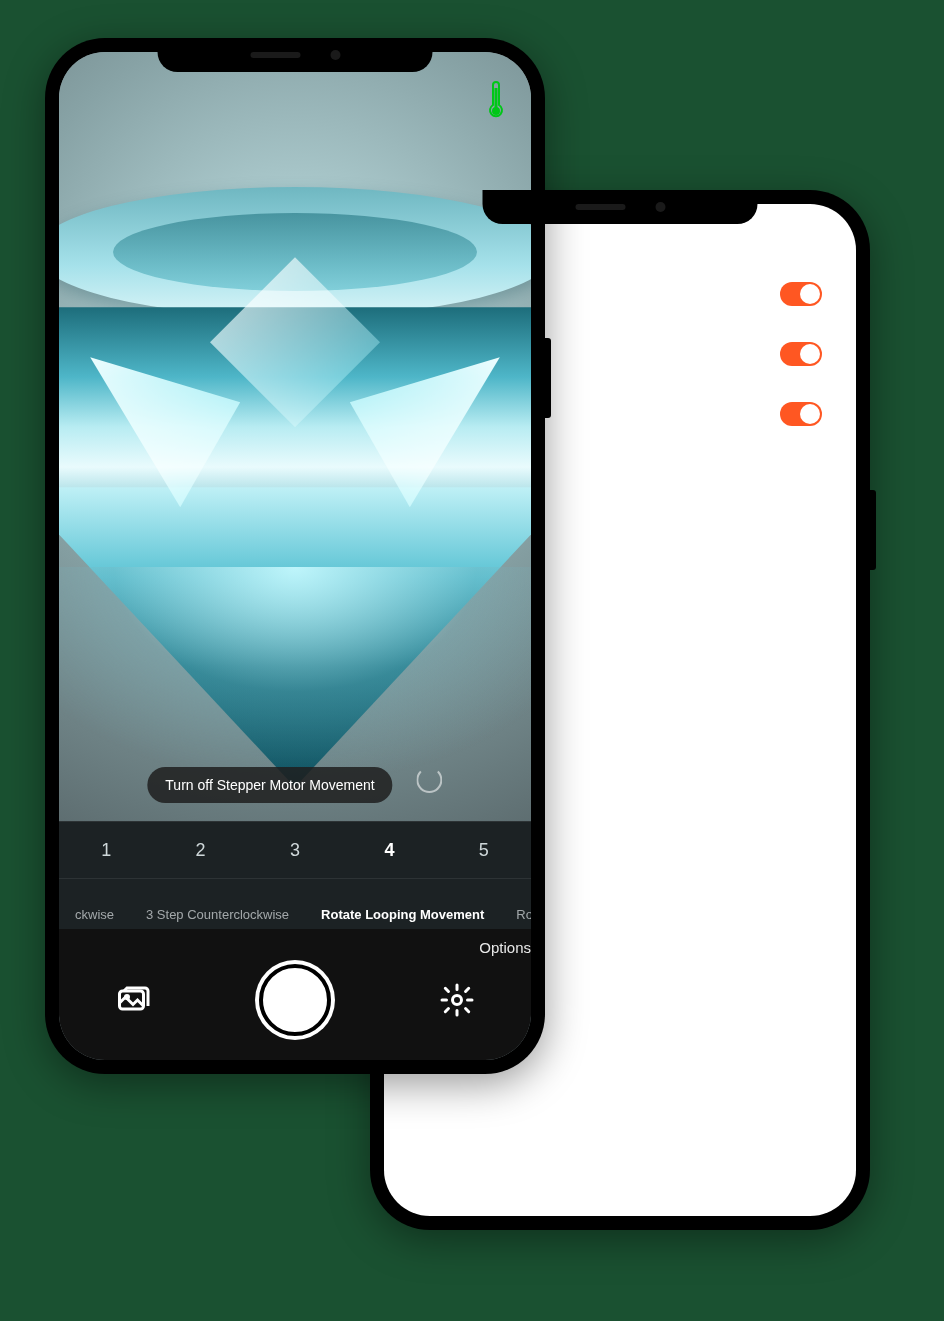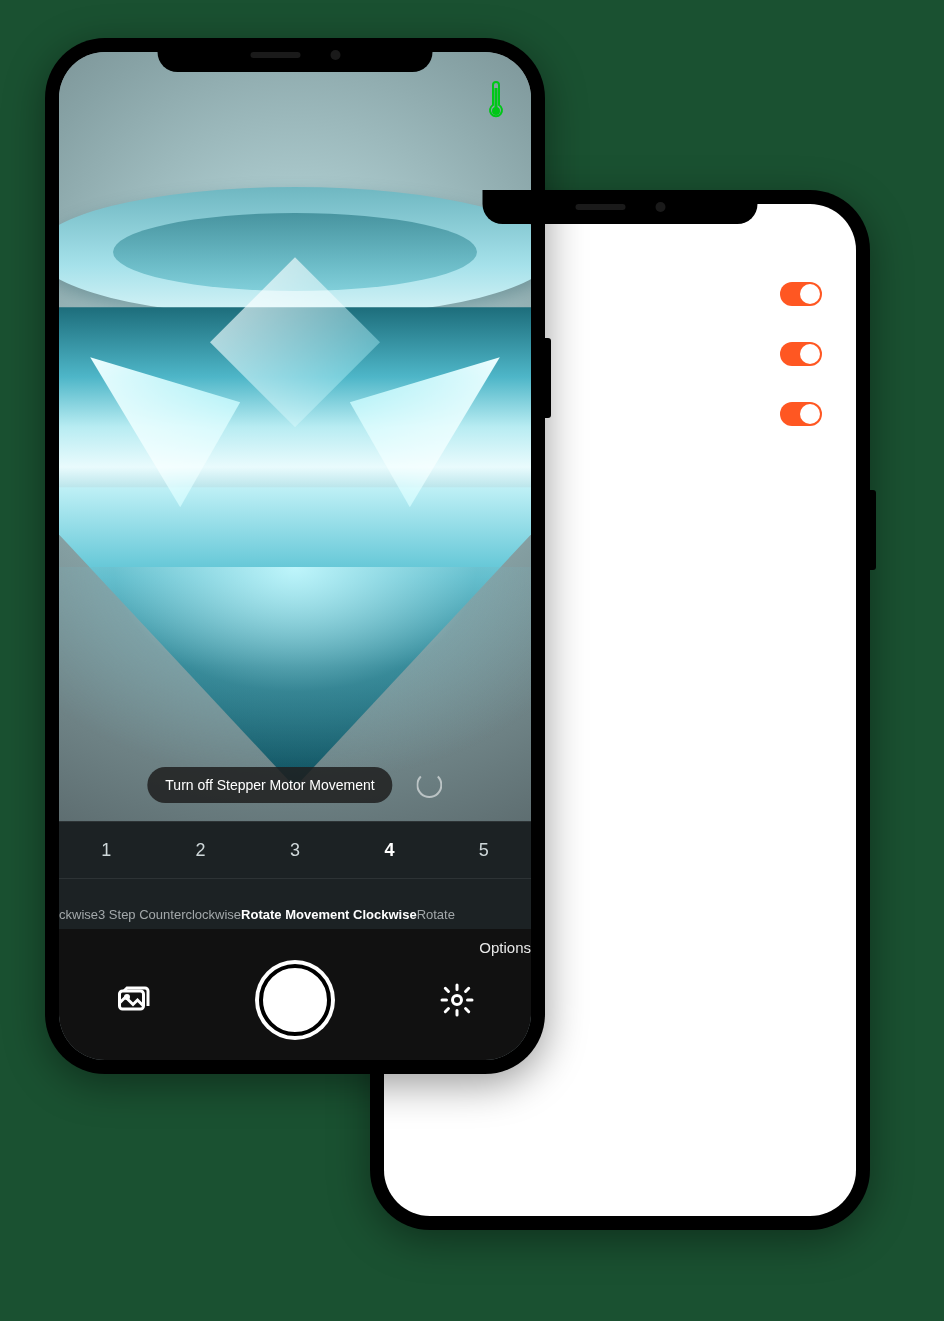--- a/index.html
+++ b/index.html
@@ -36,32 +36,32 @@
     .table-top::after { content:""; position:absolute; left:50%; top:50%; transform:translate(-50%,-50%); width:70%; height:60%; background:linear-gradient(180deg,#2f7f8b,#67c3d0); border-radius:50%; opacity:.7; }
     .girdle { position:absolute; left:50%; top:120px; transform:translateX(-50%); width:620px; height:200px; background:linear-gradient(180deg,#1d6d7b 0%, #4eb6c8 35%, #b8ecf2 60%, #e9fbfd 80%, #8fd1da 100%); clip-path:polygon(0 0, 100% 0, 88% 100%, 12% 100%); }
     .pavilion { position:absolute; left:50%; top:300px; transform:translateX(-50%); width:560px; height:300px; background:linear-gradient(180deg,#bff0f6 0%, #5cc3d4 30%, #1d7a8b 60%, #0d4d5b 100%); clip-path:polygon(0 0, 100% 0, 50% 100%); }
     .facet { position:absolute; background:linear-gradient(135deg,rgba(255,255,255,.8),rgba(40,130,150,.4)); mix-blend-mode:screen; }
     .f1 { left:50%; top:70px;  transform:translateX(-50%); width:170px; height:170px; clip-path:polygon(50% 0,100% 50%,50% 100%,0 50%); }
     .f2 { left:18%; top:170px; width:150px; height:150px; clip-path:polygon(0 0,100% 30%,60% 100%); background:linear-gradient(135deg,#e6fbfe,#3da0b1); }
     .f3 { right:18%; top:170px; width:150px; height:150px; clip-path:polygon(100% 0,0 30%,40% 100%); background:linear-gradient(225deg,#e6fbfe,#3da0b1); }
     .glow { position:absolute; left:50%; bottom:-40px; transform:translateX(-50%); width:640px; height:220px; background:radial-gradient(ellipse at 50% 0%, rgba(200,250,255,.9) 0%, rgba(120,180,190,.3) 40%, rgba(0,0,0,0) 70%); pointer-events:none; }
 
     
-    .overlay-row { position:absolute; bottom:18px; left:50%; transform:translateX(-50%); display:flex; align-items:center; gap:24px; }
+    .overlay-row { position:absolute; bottom:18px; left:50%; transform:translateX(-50%); display:flex; align-items:flex-start; gap:24px; }
     .pill { background:rgba(30,30,30,.85); color:#fff; font-size:14px; font-weight:500; padding:10px 18px; border-radius:22px; white-space:nowrap; }
     .spinner { width:26px; height:26px; border:2px solid rgba(255,255,255,.55); border-top-color:transparent; border-radius:50%; }
 
     
     .nums { display:flex; height:58px; background:rgba(20,25,27,.92); border-top:1px solid rgba(255,255,255,.08); border-bottom:1px solid rgba(255,255,255,.08); }
     .nums .n { flex:1; display:flex; align-items:center; justify-content:center; color:#cfd8da; font-size:18px; }
     .nums .n.sel { color:#fff; font-weight:700; }
 
     
     .modes { display:flex; align-items:center; height:50px; background:rgba(20,25,27,.92); overflow:hidden; color:#cfd4d6; font-size:13px; white-space:nowrap; }
-    .modes span { padding:0 0; opacity:.75;margin-top:20px; }
+    .modes span { padding:0 16px; opacity:.75;margin-top:20px; }
     .modes span.sel { color:#fff; font-weight:700; opacity:1; }
 
     
     .bottom { background:#111; padding:10px 0 24px; }
     .opt-label { text-align:right; color:#e9e9e9; font-size:15px; margin-bottom:8px; }
     .controls { display:flex; align-items:center; justify-content:space-around; }
     .shutter { width:72px; height:72px; border-radius:50%; background:#fff; border:4px solid #000; box-shadow:0 0 0 4px #fff; }
     .iconbtn { width:44px; height:44px; color:#fff; display:flex; align-items:center; justify-content:center; }
     .iconbtn svg { width:36px; height:36px; stroke:#fff; fill:none; stroke-width:2; }
   </style>
@@ -126,21 +126,21 @@
     <div class="nums" id="num-row">
         <div class="n">1</div>
         <div class="n">2</div>
         <div class="n">3</div>
         <div class="n sel">4</div>
         <div class="n">5</div>
       </div>
     <div class="modes" id="mode-row">
         <span>ckwise</span>
         <span>3 Step Counterclockwise</span>
-        <span class="sel">Rotate Movement Clockwise</span>
+        <span class="sel">Rotate Looping Movement</span>
         <span>Rotate</span>
       </div>
 
     <div class="bottom">
       <div class="opt-label">Options</div>
       <div class="controls">
         <div class="iconbtn">
           <svg viewBox="0 0 24 24">
               <rect x="3" y="6" width="16" height="12" rx="2"></rect>
               <path d="M3 14l4-4 5 5 3-3 4 4"></path>

